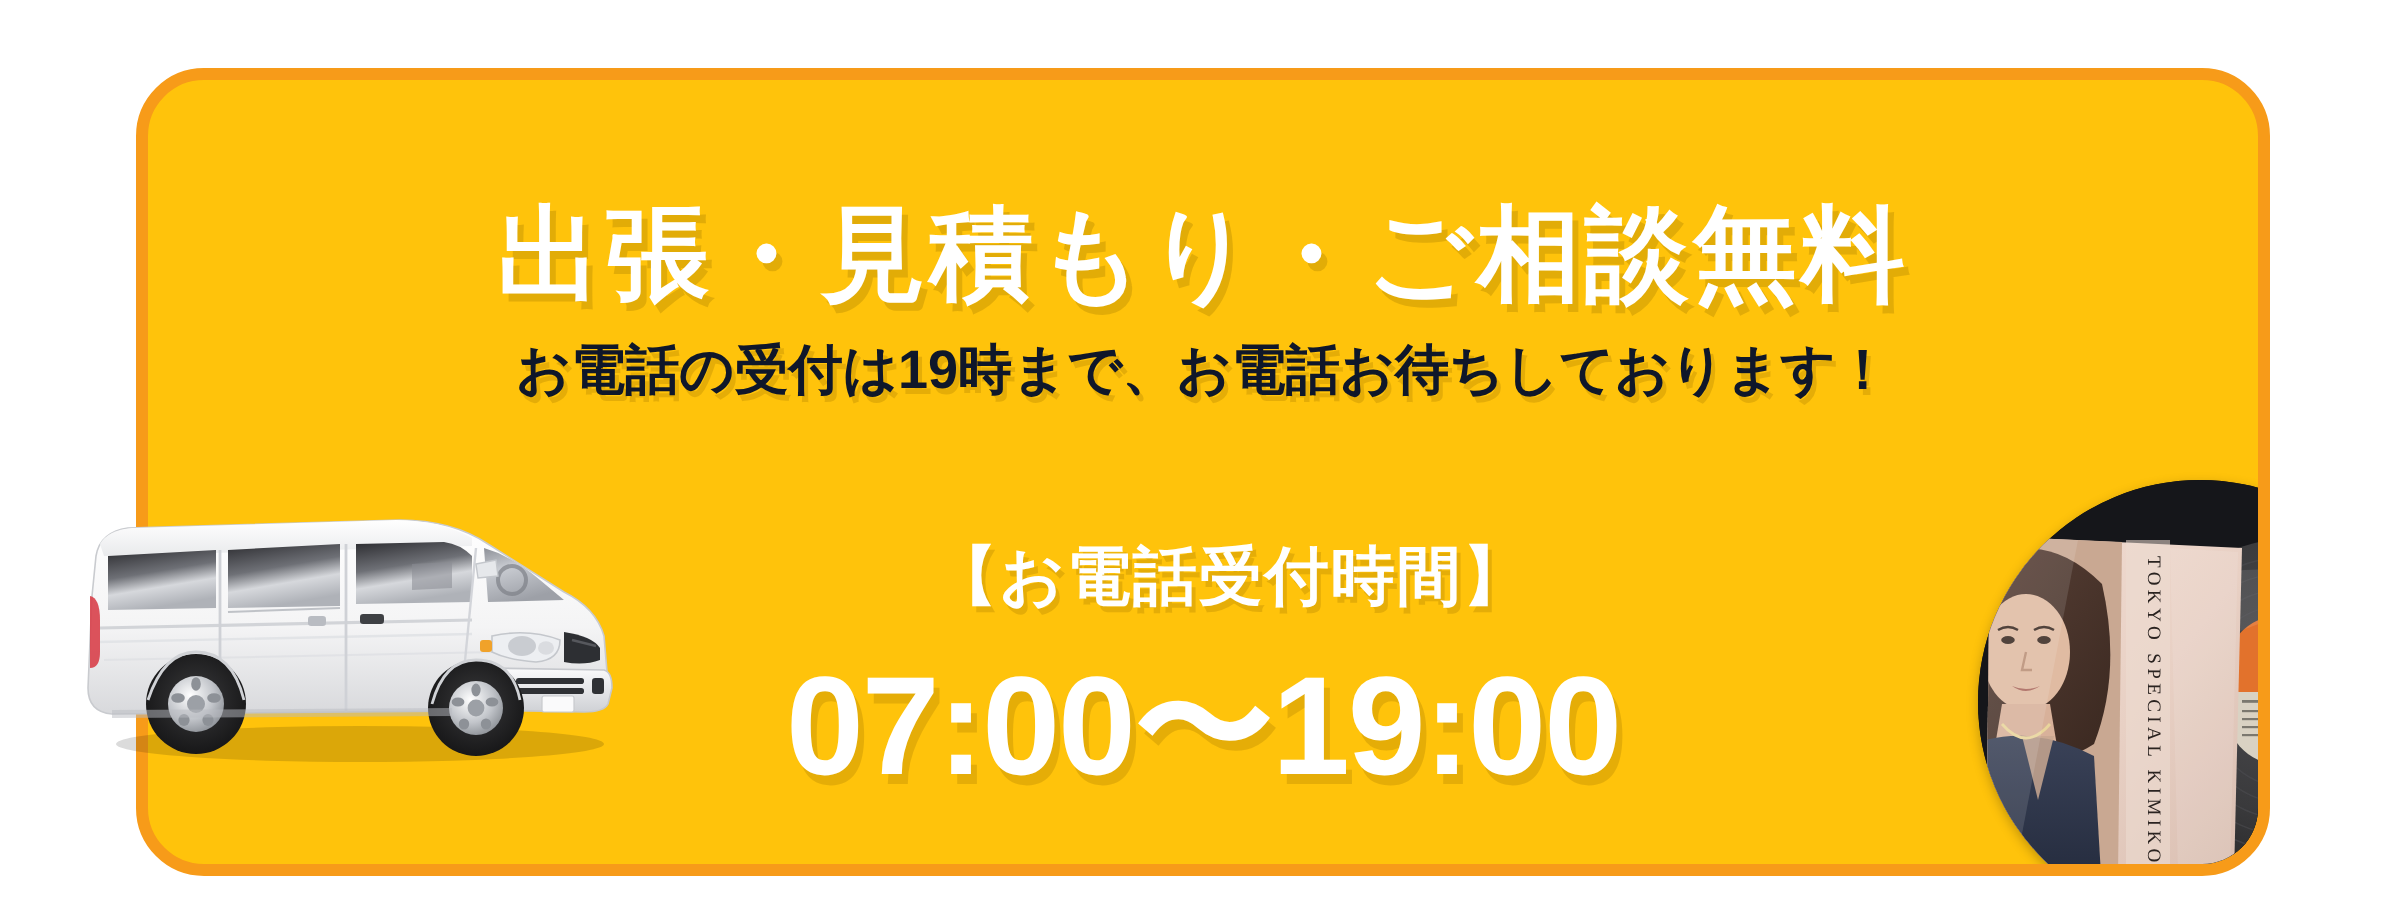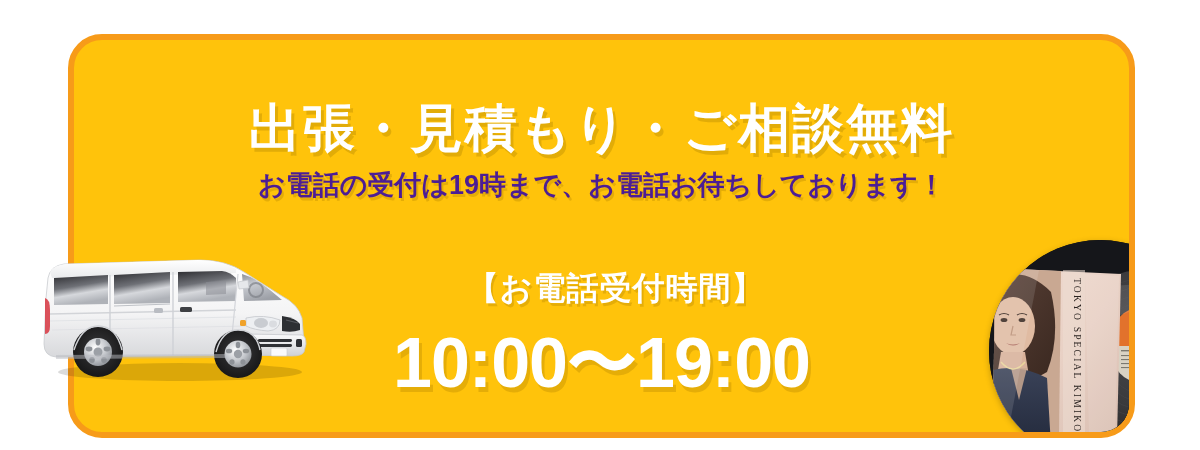--- a/index.html
+++ b/index.html
@@ -52,21 +52,21 @@
   }
 
   .subhead {
     position: absolute;
     left: 0; top: 132px;
     width: 100%;
     font-size: 27px;
     font-weight: 700;
     letter-spacing: 0px;
     line-height: 1;
-    color: #4c1d95;
+    color: #0f172a;
     text-shadow: 2px 3px 0 rgba(160,120,0,0.28);
     white-space: nowrap;
   }
 
   .hours-label {
     position: absolute;
     left: 14px; top: 232px;
     width: 100%;
     font-size: 32px;
     font-weight: 700;
@@ -119,21 +119,21 @@
 
   <div class="card">
 
     <div class="text-stack">
       <div class="headline">出張・見積もり・ご相談無料</div>
 
       <div class="subhead">お電話の受付は19時まで、お電話お待ちしております！</div>
 
       <div class="hours-label">【お電話受付時間】</div>
 
-      <div class="hours-value">10:00〜19:00</div>
+      <div class="hours-value">07:00〜19:00</div>
     </div>
 
     <div class="photo">
       <svg viewBox="0 0 222 222" xmlns="http://www.w3.org/2000/svg">
         <defs>
           <linearGradient id="sleeveG" x1="0" y1="0" x2="1" y2="1">
             <stop offset="0%" stop-color="#F2DED4"></stop>
             <stop offset="55%" stop-color="#E8D0C4"></stop>
             <stop offset="100%" stop-color="#D8BDB0"></stop>
           </linearGradient>

